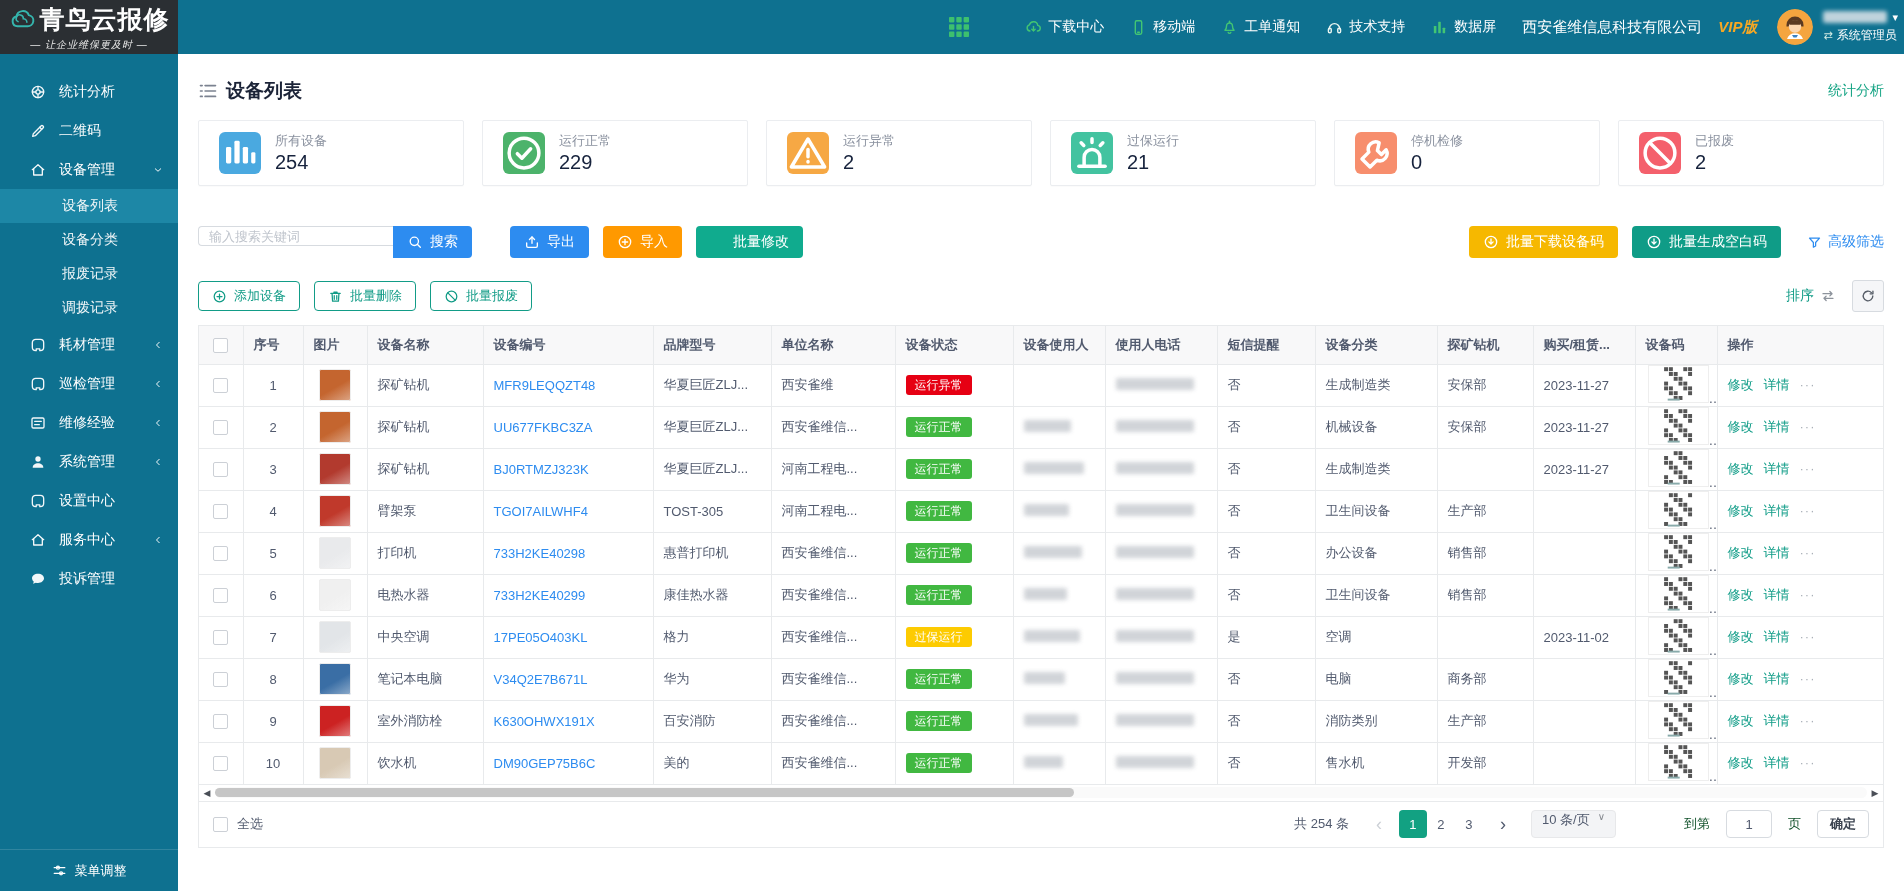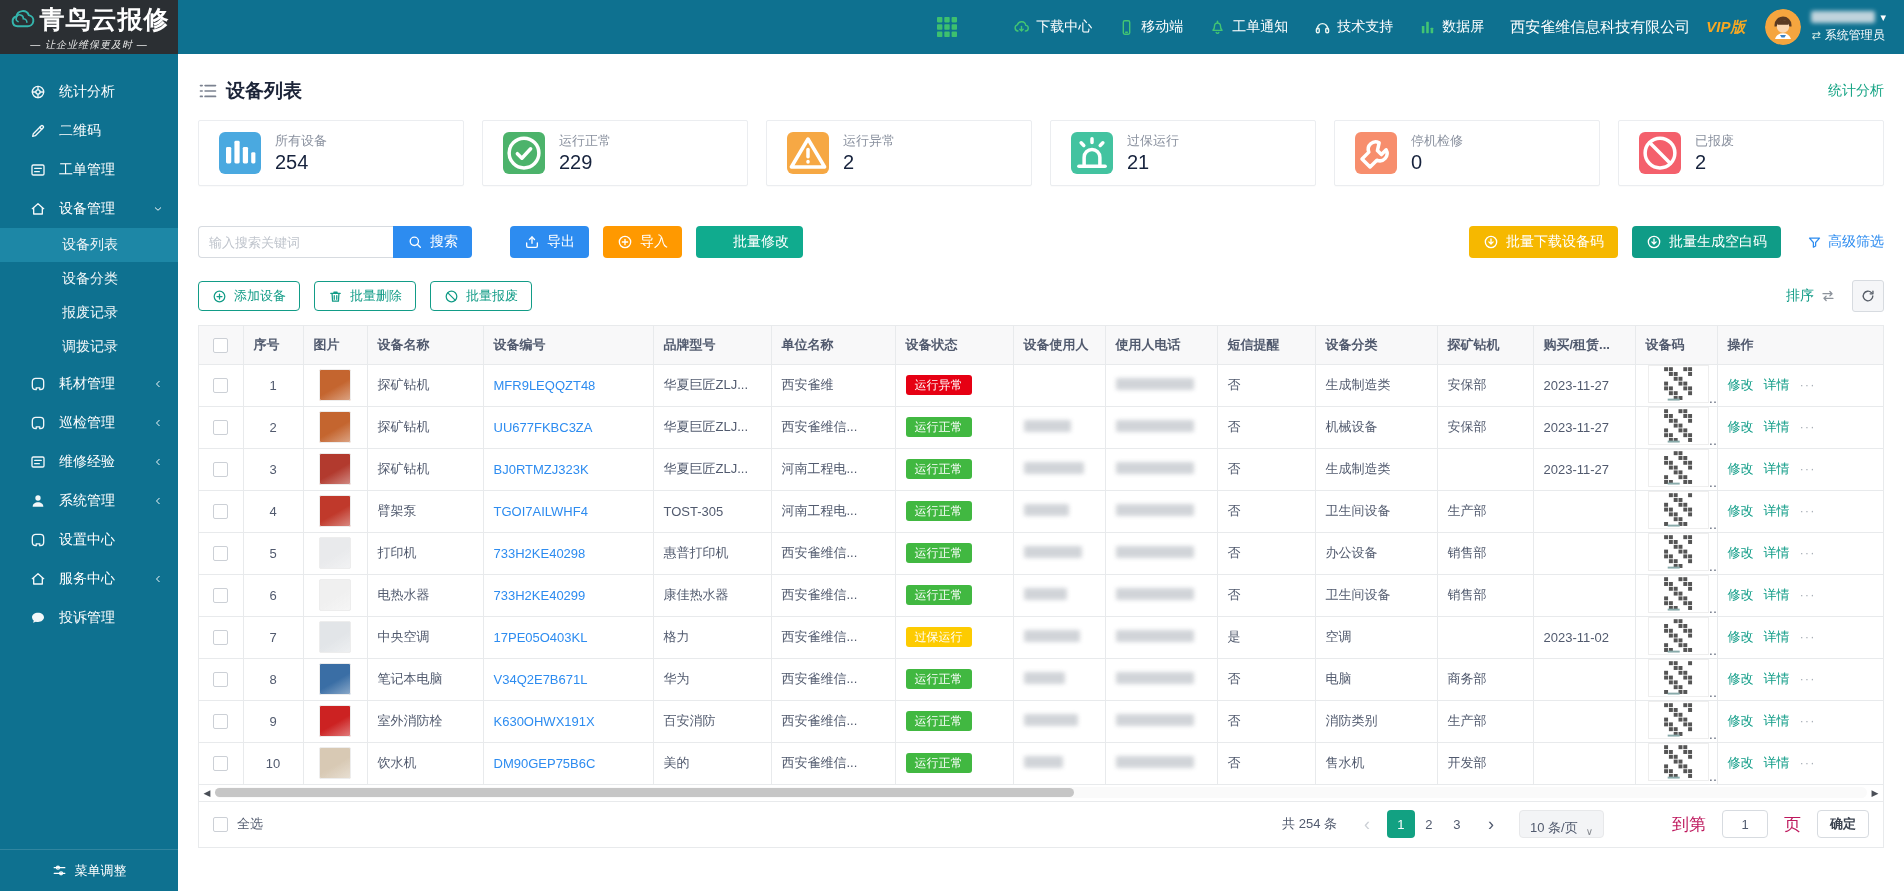--- a/index.html
+++ b/index.html
@@ -8,21 +8,21 @@
   .icon { display:inline-flex; width:1em; height:1em; }
   .icon svg { width:100%; height:100%; }
 
   
   .topbar { position:absolute; top:0; left:0; right:0; height:54px; background:#0e7190; display:flex; align-items:stretch; z-index:5; }
   .logo { width:178px; background:#2b2f33; color:#fff; display:flex; flex-direction:column; align-items:center; justify-content:center; cursor:pointer; }
   .logo-top { display:flex; align-items:center; gap:5px; }
   .logo-cloud { width:26px; height:26px; display:inline-flex; }
   .logo-name { font-size:25px; font-weight:bold; letter-spacing:1px; }
   .logo-slogan { font-size:10px; font-style:italic; color:#e8e8e8; margin-top:2px; letter-spacing:1px; }
-  .topbar-right { flex:1; display:flex; align-items:center; justify-content:flex-end; gap:26px; padding-right:18px; color:#fff; }
+  .topbar-right { flex:1; display:flex; align-items:center; justify-content:flex-end; gap:26px; padding-right:6px; color:#fff; }
   .grid-btn { width:24px; height:24px; color:#3dc06e; cursor:pointer; margin-right:28px; }
   .top-nav { display:flex; align-items:center; gap:26px; }
   .nav-item { display:flex; align-items:center; gap:6px; font-size:14px; cursor:pointer; white-space:nowrap; }
   .nav-item .icon { font-size:17px; color:#42c573; }
   .nav-item.white-ic .icon { color:#eaf6f2; }
   .company { font-size:15px; }
   .vip { color:#f7a823; font-style:italic; font-weight:bold; font-size:15px; cursor:pointer; margin-left:-10px; }
   .avatar { width:36px; height:36px; border-radius:50%; overflow:hidden; flex:0 0 auto; cursor:pointer; margin-left:-6px; }
   .user-block { display:flex; flex-direction:column; align-items:flex-start; gap:3px; margin-left:-16px; }
   .user-name-row { display:flex; align-items:center; gap:5px; cursor:pointer; }
@@ -57,21 +57,21 @@
 
   .stats-row { margin-top:16px; display:flex; gap:18px; }
   .stat-card { flex:1; height:66px; background:#fff; border:1px solid #ebedf0; border-radius:2px; box-shadow:0 1px 1px rgba(0,0,0,.02); display:flex; align-items:center; gap:14px; padding-left:20px; }
   .stat-ic { width:42px; height:42px; border-radius:6px; color:#fff; display:flex; align-items:center; justify-content:center; font-size:22px; }
   .stat-txt { display:flex; flex-direction:column; gap:1px; }
   .stat-label { font-size:13px; color:#8a919f; }
   .stat-value { font-size:20px; color:#17233d; }
 
   .search-row { margin-top:40px; display:flex; align-items:center; }
   .search-group { display:flex; }
-  .search-input { width:195px; height:32px; border:1px solid #d7dbe0; border-right:none; border-radius:4px 0 0 4px; padding:0 10px; font-size:13px; color:#515a6e; outline:none; font-family:inherit; }
+  .search-input { width:195px; height:20px; border:1px solid #d7dbe0; border-right:none; border-radius:4px 0 0 4px; padding:0 10px; font-size:13px; color:#515a6e; outline:none; font-family:inherit; }
   .search-input::placeholder { color:#bfc4cc; }
   .btn { height:32px; border:none; border-radius:4px; color:#fff; font-size:14px; display:inline-flex; align-items:center; gap:7px; padding:0 14px; cursor:pointer; font-family:inherit; white-space:nowrap; }
   .btn .icon { font-size:16px; }
   .btn.blue { background:#2d8cf0; }
   .btn.orange { background:#ff9900; }
   .btn.teal { background:#10ab8e; }
   .btn.gold { background:#f6b800; }
   .btn.teal-dark { background:#0f9c87; }
   .search-btn { border-radius:0 4px 4px 0; margin-right:38px; }
   .search-row .btn + .btn { margin-left:14px; }
@@ -114,24 +114,24 @@
   .hs-thumb { position:absolute; left:0; top:1px; height:9px; width:52%; background:#c6c6c6; border-radius:5px; cursor:grab; }
 
   .list-footer { height:46px; border-top:1px solid #e8eaec; display:flex; align-items:center; padding:0 14px; }
   .select-all { display:flex; align-items:center; gap:9px; font-size:13px; color:#515a6e; }
   .pager { display:flex; align-items:center; gap:8px; }
   .total { font-size:13px; color:#515a6e; margin-right:10px; }
   .pg-arrow { font-size:18px; color:#515a6e; width:24px; text-align:center; cursor:pointer; }
   .pg-arrow.disabled { color:#ccd0d6; }
   .pg-btn { min-width:28px; height:28px; border-radius:4px; display:inline-flex; align-items:center; justify-content:center; font-size:13px; color:#515a6e; cursor:pointer; background:transparent; border:none; font-family:inherit; }
   .pg-btn.active { background:#12a182; color:#fff; }
-  .page-size { height:28px; background:#f3f4f6; border:1px solid #e7e8ea; border-radius:4px; display:flex; align-items:flex-end; gap:8px; padding:0 10px; font-size:13px; color:#515a6e; cursor:pointer; margin-left:8px; }
+  .page-size { height:28px; background:#f3f4f6; border:1px solid #e7e8ea; border-radius:4px; display:flex; align-items:flex-start; gap:8px; padding:0 10px; font-size:13px; color:#515a6e; cursor:pointer; margin-left:8px; }
   .page-size .caret2 { font-size:10px; color:#85898f; }
   .pg-refresh { width:20px; height:20px; color:#4a4f57; margin:0 14px 0 18px; cursor:pointer; }
-  .goto-label, .goto-unit { font-size:17px; color:#be185d; }
+  .goto-label, .goto-unit { font-size:13px; color:#14532d; }
   .goto-input { width:46px; height:28px; border:1px solid #d7dbe0; border-radius:4px; text-align:center; font-size:13px; color:#515a6e; outline:none; margin:0 8px; font-family:inherit; }
   .confirm-btn { height:28px; padding:0 12px; border:1px solid #d7dbe0; background:#fff; border-radius:4px; font-size:13px; color:#3b4350; cursor:pointer; margin-left:8px; font-family:inherit; font-weight:bold; }
 </style>
 </head>
 <body>
 
 <div class="app">
 
   <header class="topbar">
     <div class="logo">
@@ -249,29 +249,20 @@
           <span>统计分析</span>
         </div>
         <div class="sb-item">
           <span class="icon ">
             <svg viewBox="0 0 24 24" fill="none" stroke="currentColor" stroke-width="2" stroke-linecap="round" stroke-linejoin="round">
               <path d="M4 20l1-4L16.5 4.5a2.1 2.1 0 0 1 3 3L8 19l-4 1z"></path>
               <path d="M14.5 6.5l3 3"></path>
             </svg>
           </span>
           <span>二维码</span>
-        </div>
-        <div class="sb-item">
-          <span class="icon ">
-            <svg viewBox="0 0 24 24" fill="none" stroke="currentColor" stroke-width="2" stroke-linecap="round" stroke-linejoin="round">
-              <rect x="3" y="4.5" width="18" height="15" rx="2"></rect>
-              <path d="M7 9.5h10M7 14.5h7"></path>
-            </svg>
-          </span>
-          <span>工单管理</span>
         </div>
         <div class="sb-item">
           <span class="icon ">
             <svg viewBox="0 0 24 24" fill="none" stroke="currentColor" stroke-width="2" stroke-linecap="round" stroke-linejoin="round">
               <path d="M3.5 11.5L12 4l8.5 7.5"></path>
               <path d="M5.5 10v9.5h13V10"></path>
             </svg>
           </span>
           <span>设备管理</span>
           <span class="icon sb-chevron">

